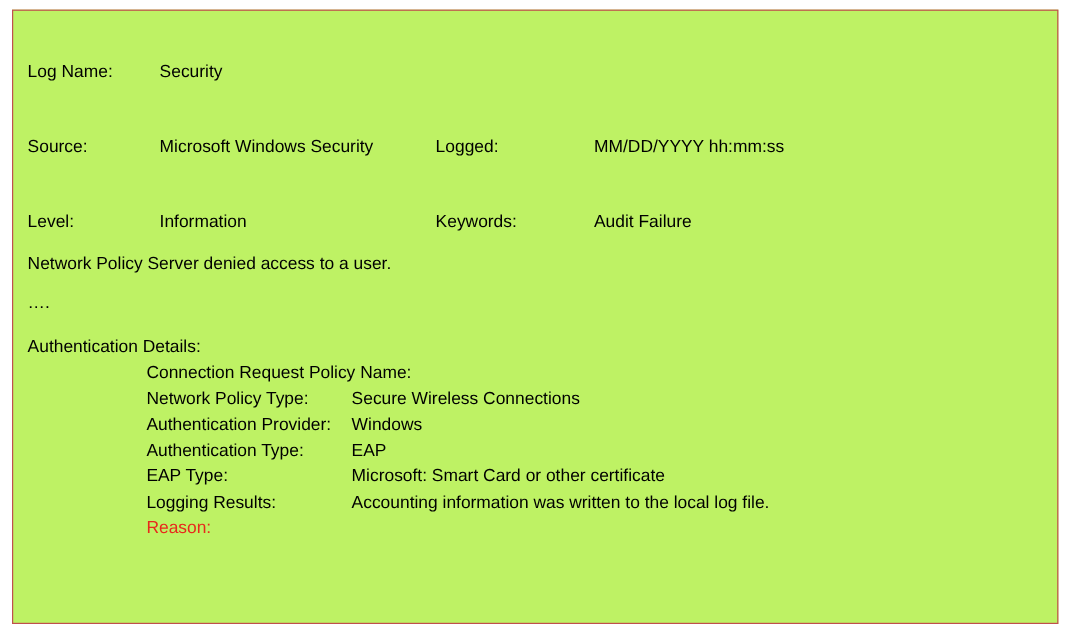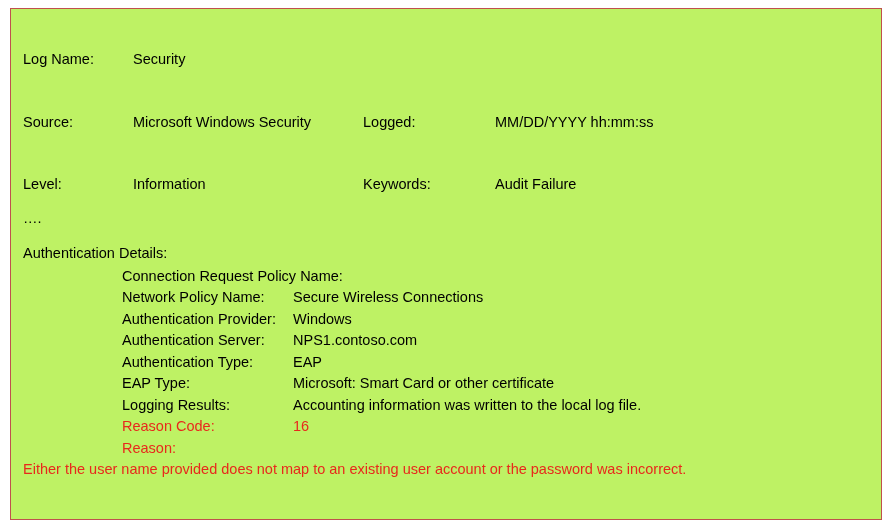--- a/index.html
+++ b/index.html
@@ -119,57 +119,49 @@
         <span class="hdr-value2">MM/DD/YYYY hh:mm:ss</span>
       </div>
       <div class="hdr-row">
         <span class="hdr-label">Level:</span>
         <span class="hdr-value">Information</span>
         <span class="hdr-label2">Keywords:</span>
         <span class="hdr-value2">Audit Failure</span>
       </div>
     </div>
 
+    <div class="para">Network Policy Server denied access to a user.</div>
     <div class="para tight">….</div>
 
     <div class="section-title">Authentication Details:</div>
 
     <div>
       <div class="detail-row">
         <span class="detail-label">Connection Request Policy Name:</span>
       </div>
       <div class="detail-row">
-        <span class="detail-label">Network Policy Name:</span>
+        <span class="detail-label">Network Policy Type:</span>
         <span class="detail-value">Secure Wireless Connections</span>
       </div>
       <div class="detail-row">
         <span class="detail-label">Authentication Provider:</span>
         <span class="detail-value">Windows</span>
-      </div>
-      <div class="detail-row">
-        <span class="detail-label">Authentication Server:</span>
-        <span class="detail-value">NPS1.contoso.com</span>
       </div>
       <div class="detail-row">
         <span class="detail-label">Authentication Type:</span>
         <span class="detail-value">EAP</span>
       </div>
       <div class="detail-row">
         <span class="detail-label">EAP Type:</span>
         <span class="detail-value">Microsoft: Smart Card or other certificate</span>
       </div>
       <div class="detail-row">
         <span class="detail-label">Logging Results:</span>
         <span class="detail-value">Accounting information was written to the local log file.</span>
       </div>
       <div class="detail-row red-row">
-        <span class="detail-label red">Reason Code:</span>
-        <span class="detail-value">16</span>
-      </div>
-      <div class="detail-row red-row">
         <span class="detail-label red">Reason:</span>
       </div>
     </div>
 
-    <div class="footnote">Either the user name provided does not map to an existing user account or the password was incorrect.</div>
 
   </div>
 </div>
 
 </body></html>

